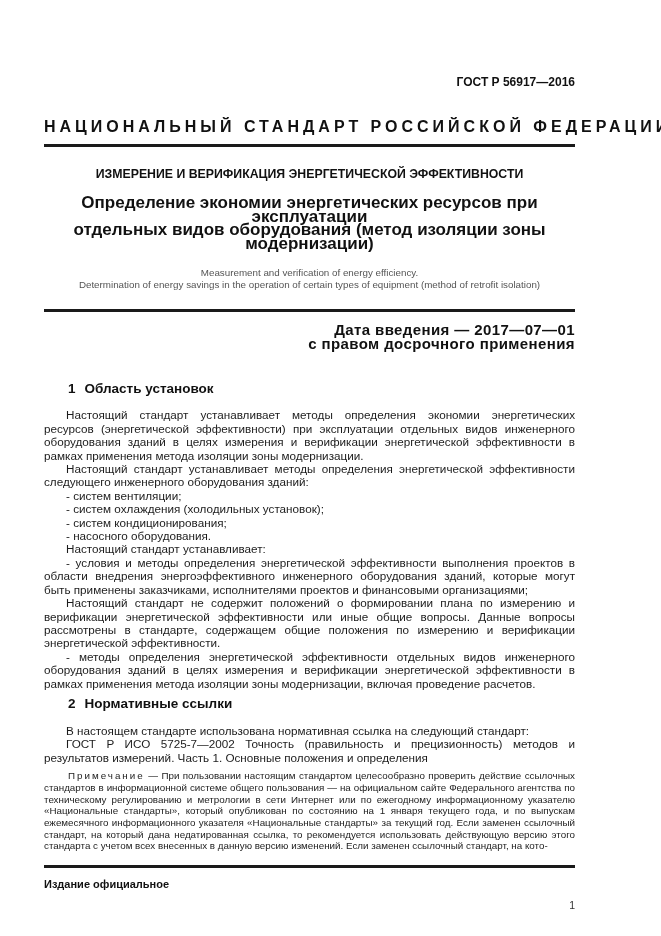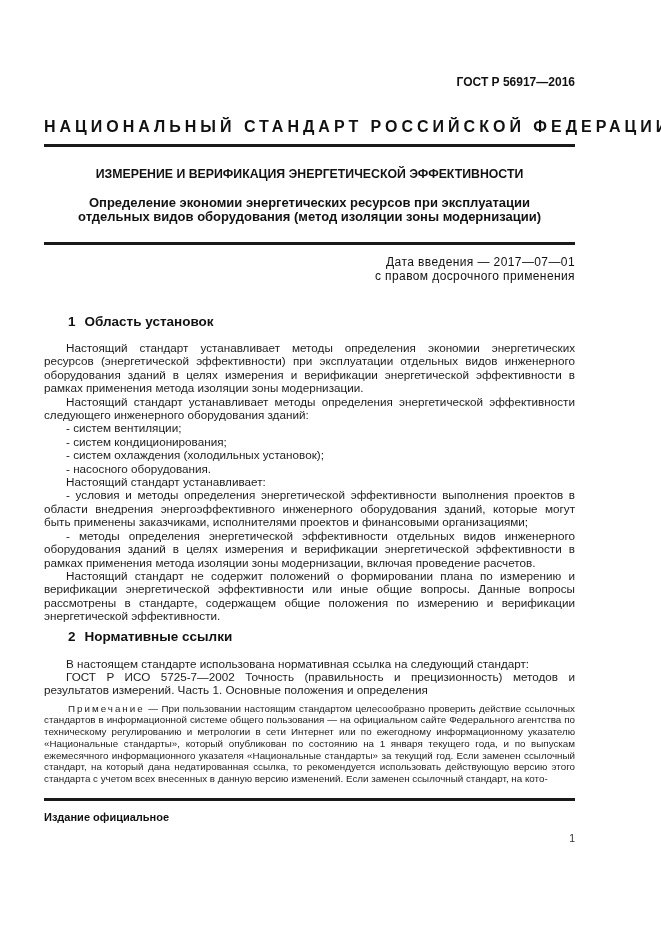--- a/index.html
+++ b/index.html
@@ -51,40 +51,40 @@
     margin-top: 20px;
     text-align: center;
     font-size: 12.3px;
     line-height: 15px;
     font-weight: bold;
     color: #111;
   }
   .subtitle-ru {
     margin-top: 14px;
     text-align: center;
-    font-size: 13px;
+    font-size: 17px;
     line-height: 13.5px;
     font-weight: bold;
     white-space: pre-line;
     color: #111;
   }
   .title-en {
     margin-top: 17px;
     text-align: center;
     font-size: 9.8px;
     line-height: 11.7px;
     color: #555;
     white-space: pre-line;
   }
   .date-block {
     margin-top: 11px;
     text-align: right;
-    font-size: 12px;
+    font-size: 15px;
     line-height: 13.5px;
-    font-weight: normal;
+    font-weight: bold;
     letter-spacing: 0.4px;
     color: #111;
   }
   .section-heading {
     margin: 0 0 0 24px;
     font-size: 13.5px;
     line-height: 16px;
     font-weight: bold;
     color: #111;
   }
@@ -134,41 +134,43 @@
 
   <div class="fed-line">НАЦИОНАЛЬНЫЙ СТАНДАРТ РОССИЙСКОЙ ФЕДЕРАЦИИ</div>
 
   <div class="rule rule-header"></div>
 
   <div class="title-ru">ИЗМЕРЕНИЕ И ВЕРИФИКАЦИЯ ЭНЕРГЕТИЧЕСКОЙ ЭФФЕКТИВНОСТИ</div>
 
   <div class="subtitle-ru">Определение экономии энергетических ресурсов при эксплуатации
 отдельных видов оборудования (метод изоляции зоны модернизации)</div>
 
+  <div class="title-en">Measurement and verification of energy efficiency.
+Determination of energy savings in the operation of certain types of equipment (method of retrofit isolation)</div>
 
   <div class="rule rule-title"></div>
 
   <div class="date-block">
     <div>Дата введения — 2017—07—01</div>
     <div>с правом досрочного применения</div>
   </div>
 
   <h2 class="section-heading h1-spacing"><span class="num">1</span><span>Область установок</span></h2>
 
   <div class="body-text">
     <p class="para">Настоящий стандарт устанавливает методы определения экономии энергетических ресурсов (энергетической эффективности) при эксплуатации отдельных видов инженерного оборудования зданий в целях измерения и верификации энергетической эффективности в рамках применения метода изоляции зоны модернизации.</p>
     <p class="para">Настоящий стандарт устанавливает методы определения энергетической эффективности следующего инженерного оборудования зданий:</p>
     <p class="para">- систем вентиляции;</p>
+    <p class="para">- систем охлаждения (холодильных установок);</p>
     <p class="para">- систем кондиционирования;</p>
-    <p class="para">- систем охлаждения (холодильных установок);</p>
     <p class="para">- насосного оборудования.</p>
     <p class="para">Настоящий стандарт устанавливает:</p>
     <p class="para">- условия и методы определения энергетической эффективности выполнения проектов в области внедрения энергоэффективного инженерного оборудования зданий, которые могут быть применены заказчиками, исполнителями проектов и финансовыми организациями;</p>
+    <p class="para">Настоящий стандарт не содержит положений о формировании плана по измерению и верификации энергетической эффективности или иные общие вопросы. Данные вопросы рассмотрены в стандарте, содержащем общие положения по измерению и верификации энергетической эффективности.</p>
     <p class="para">- методы определения энергетической эффективности отдельных видов инженерного оборудования зданий в целях измерения и верификации энергетической эффективности в рамках применения метода изоляции зоны модернизации, включая проведение расчетов.</p>
-    <p class="para">Настоящий стандарт не содержит положений о формировании плана по измерению и верификации энергетической эффективности или иные общие вопросы. Данные вопросы рассмотрены в стандарте, содержащем общие положения по измерению и верификации энергетической эффективности.</p>
   </div>
 
   <h2 class="section-heading h2-spacing"><span class="num">2</span><span>Нормативные ссылки</span></h2>
 
   <div class="body-text-2">
     <p class="para">В настоящем стандарте использована нормативная ссылка на следующий стандарт:</p>
     <p class="para">ГОСТ Р ИСО 5725-7—2002 Точность (правильность и прецизионность) методов и результатов измерений. Часть 1. Основные положения и определения</p>
   </div>
 
   <p class="note"><span class="note-label">Примечание</span><span> — При пользовании настоящим стандартом целесообразно проверить действие ссылочных стандартов в информационной системе общего пользования — на официальном сайте Федерального агентства по техническому регулированию и метрологии в сети Интернет или по ежегодному информационному указателю «Национальные стандарты», который опубликован по состоянию на 1 января текущего года, и по выпускам ежемесячного информационного указателя «Национальные стандарты» за текущий год. Если заменен ссылочный стандарт, на который дана недатированная ссылка, то рекомендуется использовать действующую версию этого стандарта с учетом всех внесенных в данную версию изменений. Если заменен ссылочный стандарт, на кото-</span></p>

